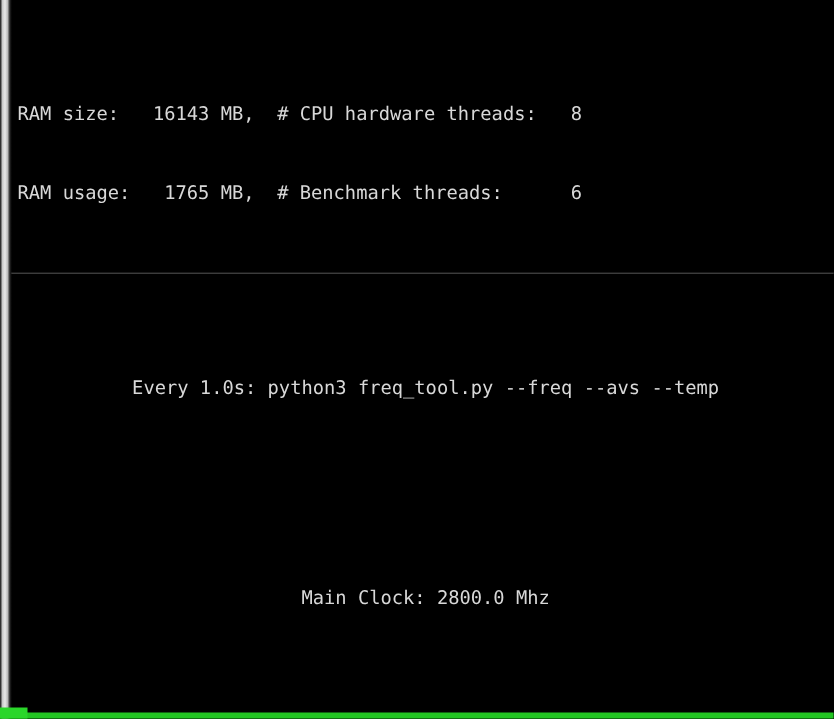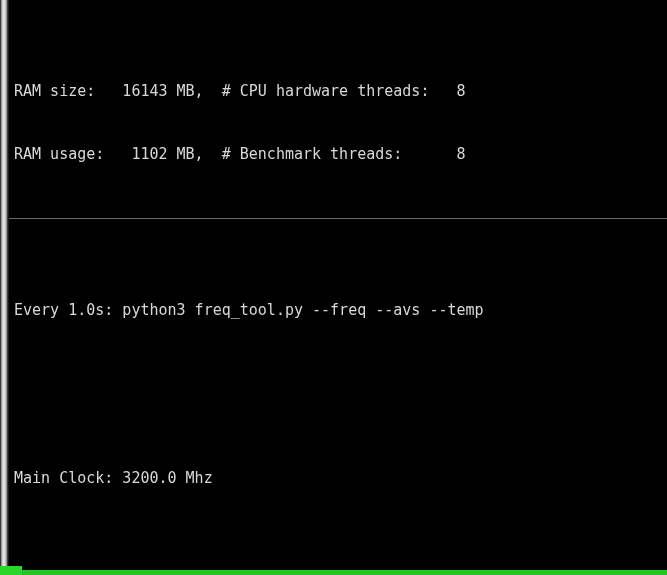--- a/index.html
+++ b/index.html
@@ -82,20 +82,21 @@
 
   .pane-divider {
     height: 1px;
     background: #6b6b6b;
     width: 658px;
   }
 
   .pane-bottom {
     height: 356px;
     padding-top: 18px;
+    text-align: center;
   }
 
   .line {
     height: 21px;
     white-space: pre;
     font-family: "DejaVu Sans Mono", "Liberation Mono", monospace;
     font-size: 15px;
     color: #d8d8d8;
   }
 
@@ -106,21 +107,21 @@
 
 <div class="terminal-window">
 
   <div class="left-edge-strip"></div>
 
   <div class="panes">
 
     <div class="pane pane-top">
 
       <div class="line">RAM size:   16143 MB,  # CPU hardware threads:   8</div>
-      <div class="line">RAM usage:   1102 MB,  # Benchmark threads:      8</div>
+      <div class="line">RAM usage:   1765 MB,  # Benchmark threads:      6</div>
 
       
 
       
       
       
 
       
 
       
@@ -130,21 +131,21 @@
     </div>
 
     <div class="pane-divider"></div>
 
     <div class="pane pane-bottom">
 
       <div class="line">Every 1.0s: python3 freq_tool.py --freq --avs --temp</div>
 
       <div class="line blank">&nbsp;</div>
 
-      <div class="line">Main Clock: 3200.0 Mhz</div>
+      <div class="line">Main Clock: 2800.0 Mhz</div>
       
       
       
       
       
       
       
       
       
       

